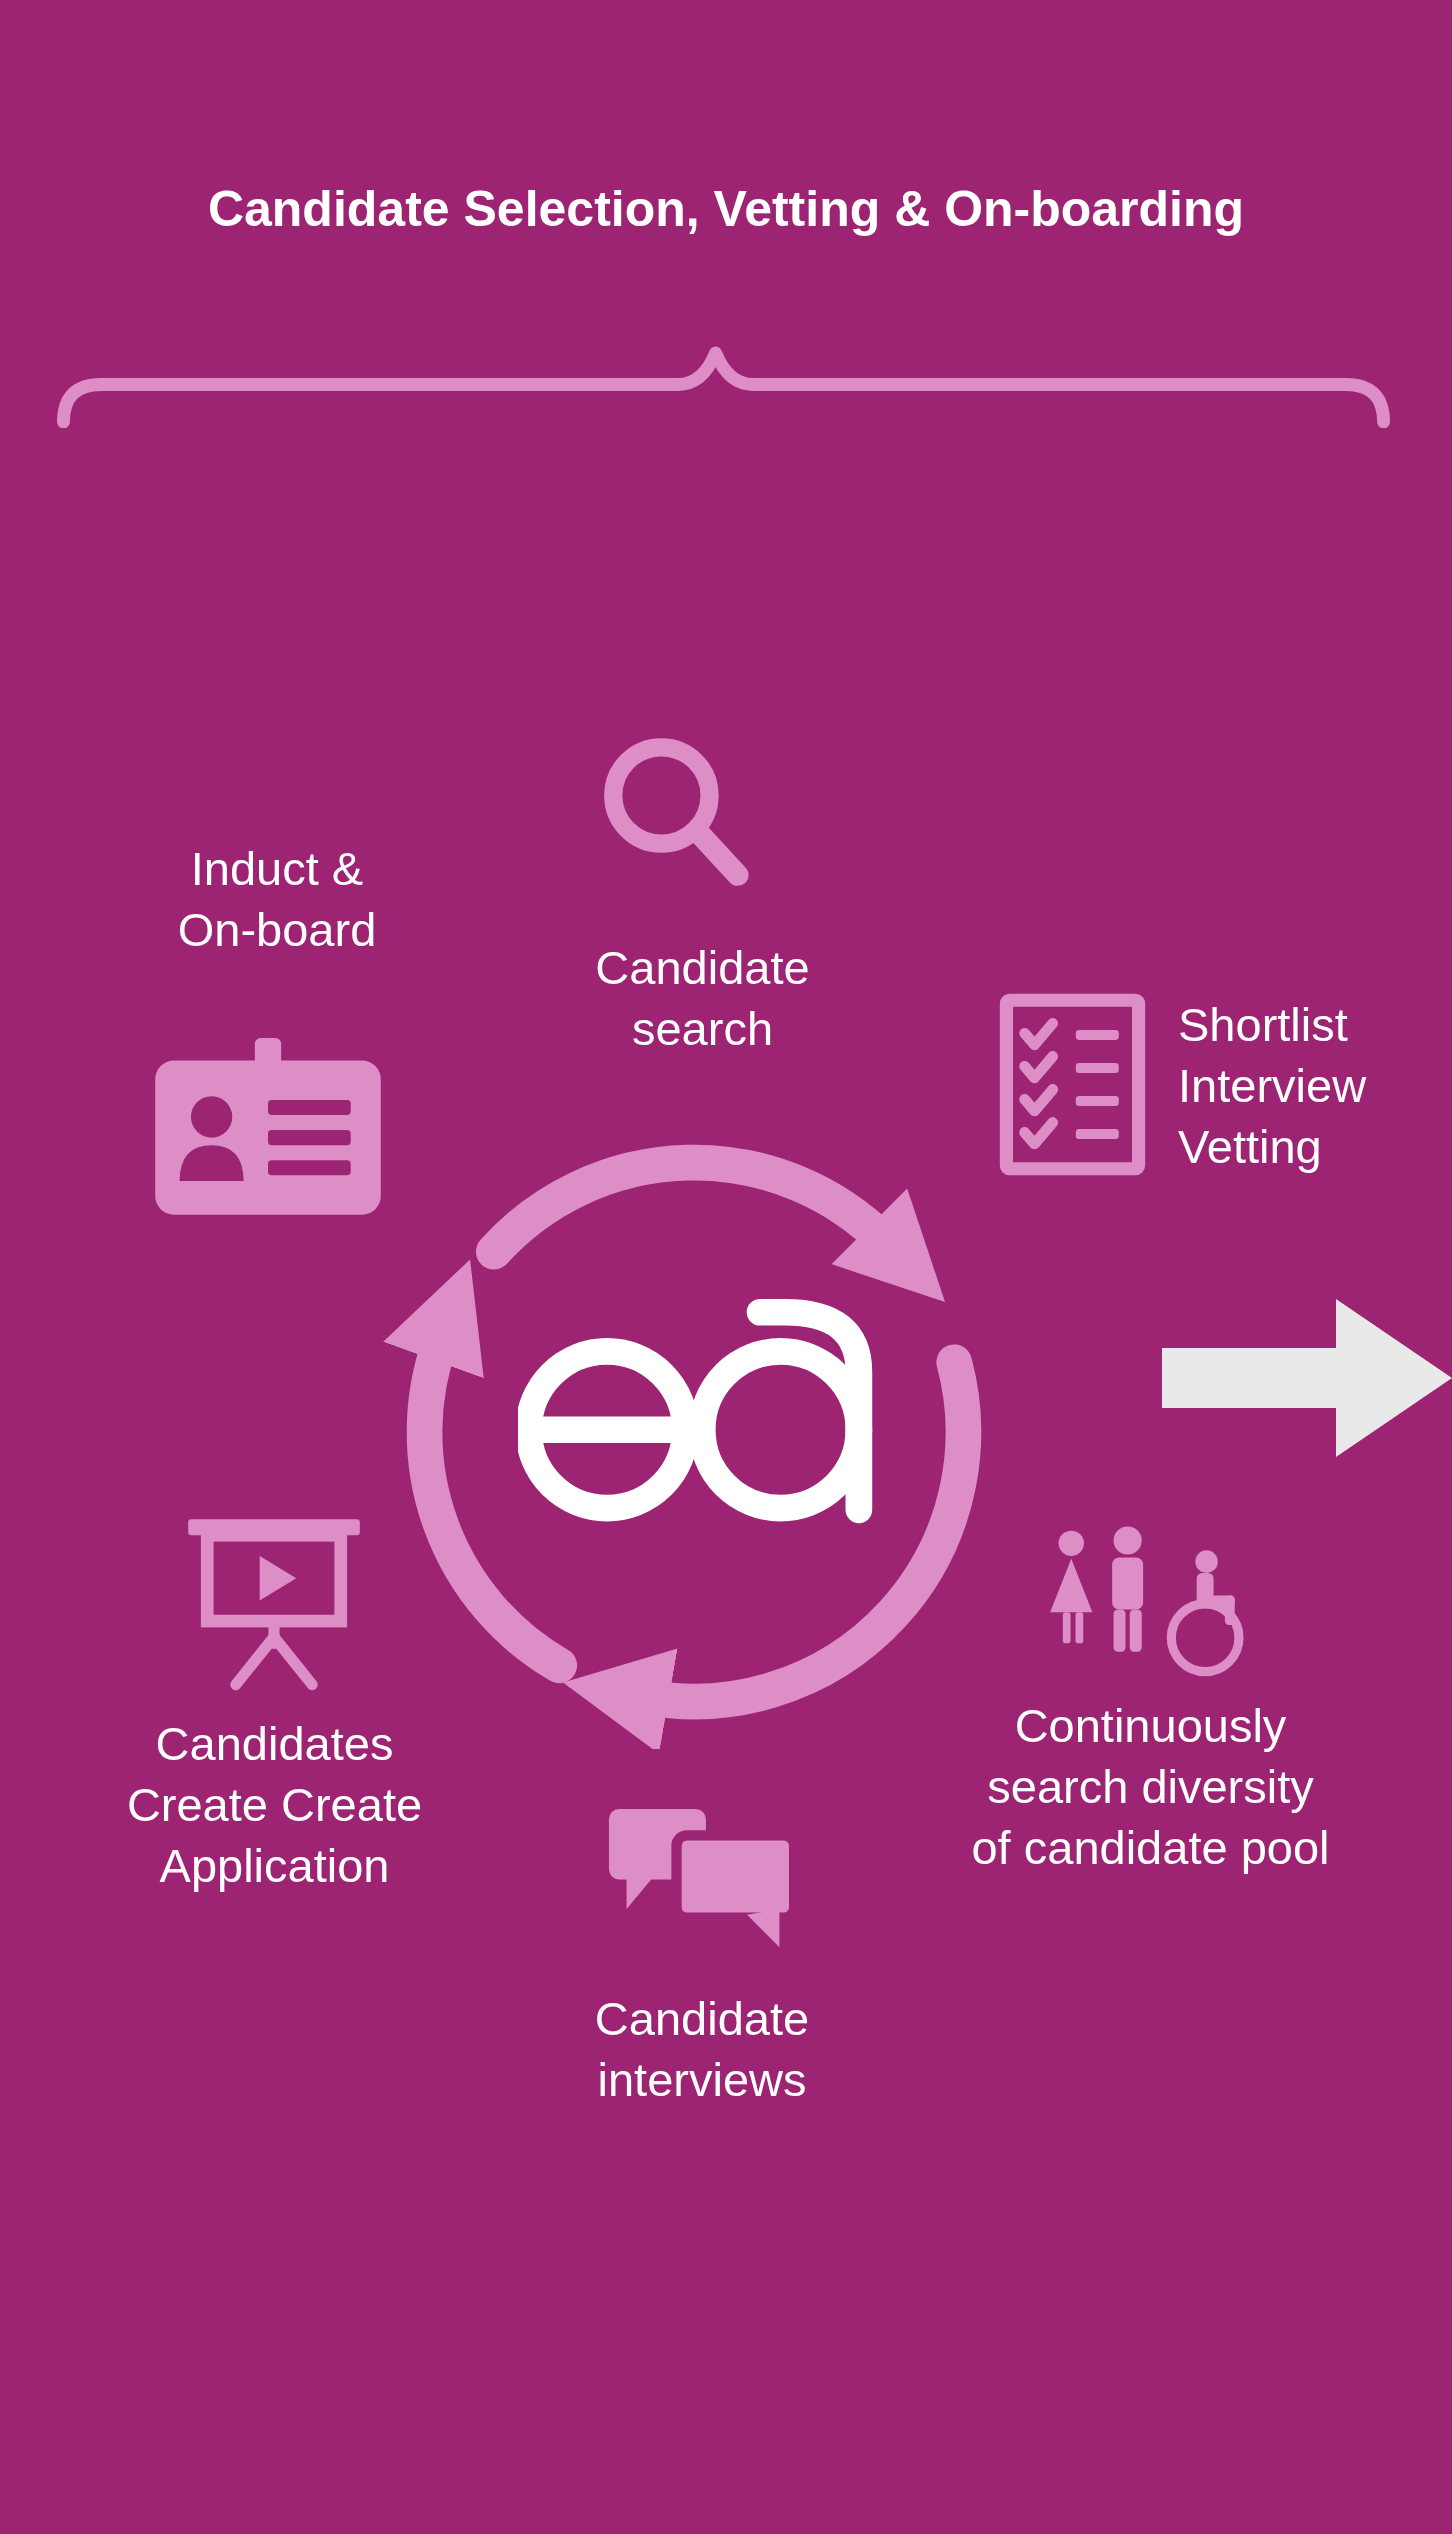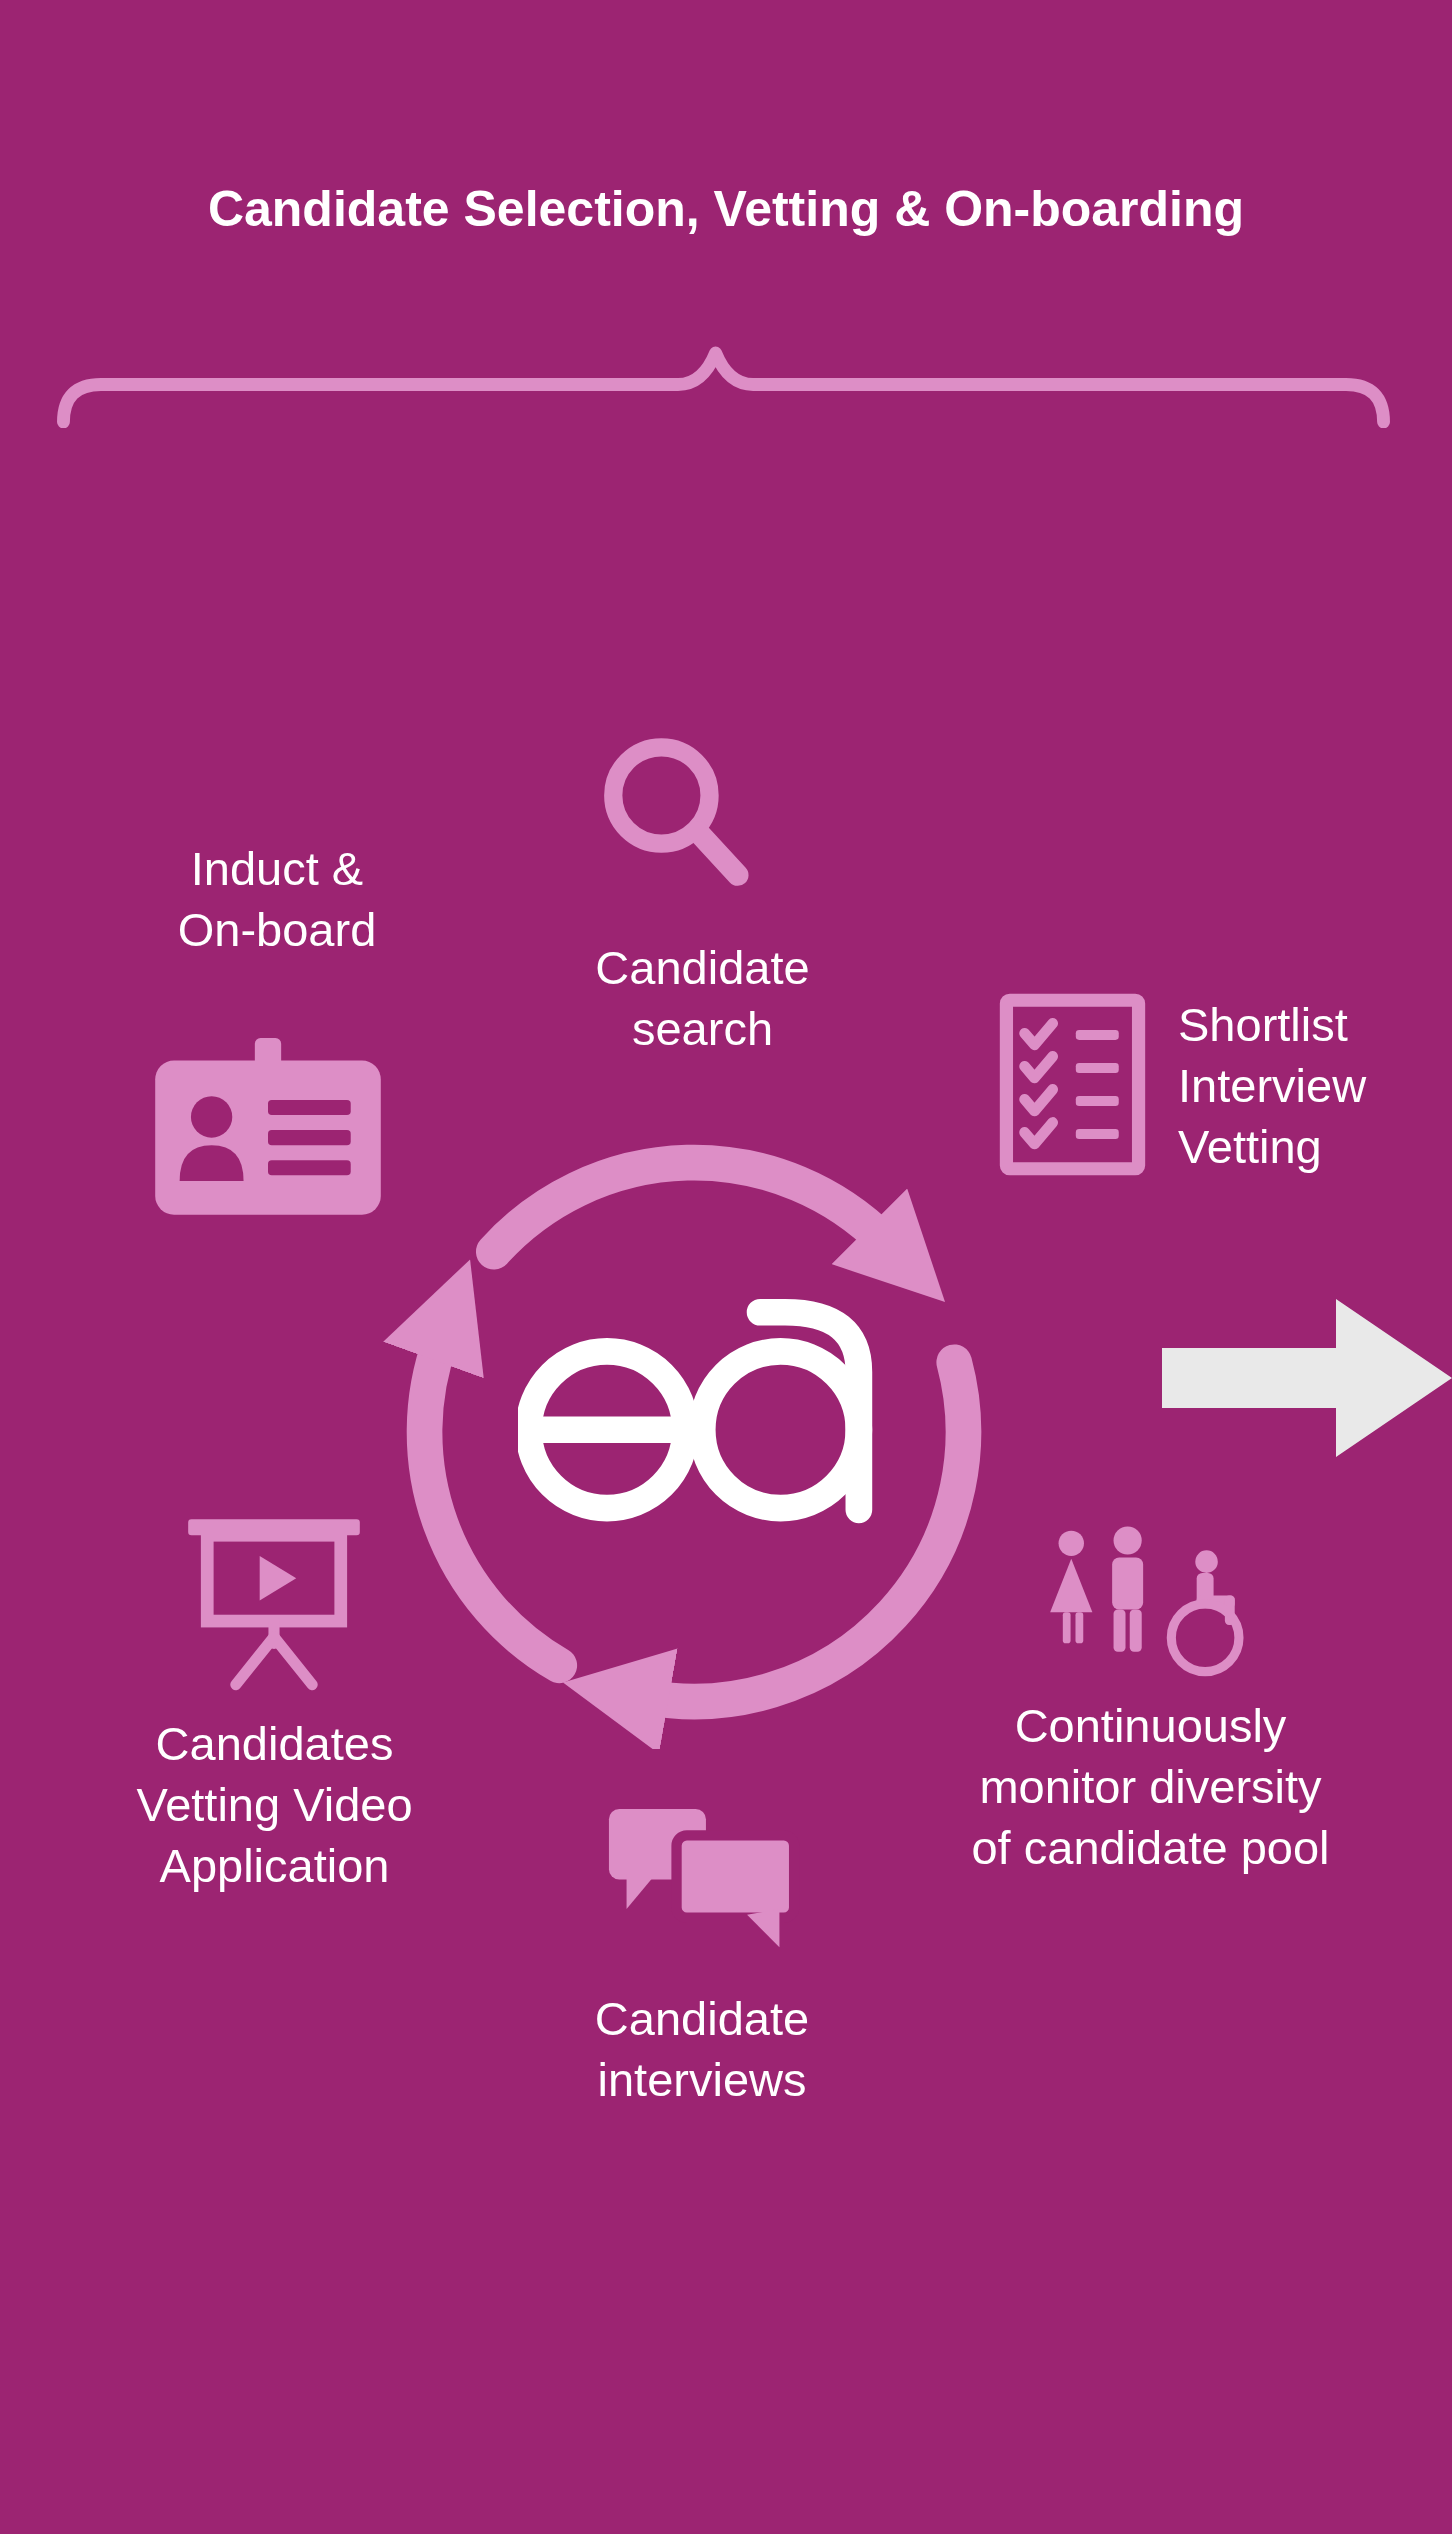--- a/index.html
+++ b/index.html
@@ -120,21 +120,21 @@
   <svg class="abs" style="left:185px;top:1513px;" width="178" height="178" viewBox="0 0 112 112">
     <rect class="fill-accent" x="2" y="4" width="108" height="10" rx="2"></rect>
     <rect class="stroke-accent" stroke-width="8" x="14" y="14" width="84" height="54"></rect>
     <path class="fill-accent" d="M 47 27 L 47 55 L 70 41 Z"></path>
     <line class="stroke-accent" stroke-width="7" stroke-linecap="round" x1="56" y1="68" x2="56" y2="82"></line>
     <line class="stroke-accent" stroke-width="7" stroke-linecap="round" x1="56" y1="78" x2="32" y2="108"></line>
     <line class="stroke-accent" stroke-width="7" stroke-linecap="round" x1="56" y1="78" x2="80" y2="108"></line>
   </svg>
 
   <div class="abs label center" style="left:27px;top:1713px;width:495px;">Candidates
-Vetting Video
+Create Create
 Application</div>
 
   <svg class="abs" style="left:606px;top:1806px;" width="194" height="150" viewBox="0 0 132 102">
     <rect class="fill-accent" x="2" y="2" width="66" height="48" rx="7"></rect>
     <path class="fill-accent" d="M 14 46 L 14 70 L 34 46 Z"></path>
     <rect class="fill-accent stroke-bg" stroke-width="7" x="48" y="20" width="80" height="56" rx="7"></rect>
     <path class="fill-accent" d="M 96 74 L 118 96 L 118 70 Z"></path>
   </svg>
 
   <div class="abs label center" style="left:504px;top:1988px;width:396px;">Candidate
@@ -153,17 +153,17 @@
     <rect class="fill-accent" x="63.5" y="60" width="8.5" height="30" rx="3"></rect>
 
     <circle class="fill-accent" cx="118" cy="26" r="8"></circle>
     <rect class="fill-accent" x="111" y="34" width="12" height="24" rx="4"></rect>
     <rect class="fill-accent" x="111" y="50" width="27" height="9" rx="3"></rect>
     <rect class="fill-accent" x="131" y="50" width="7" height="21" rx="3"></rect>
     <circle class="stroke-accent" stroke-width="6.5" cx="117" cy="80" r="24"></circle>
   </svg>
 
   <div class="abs label center" style="left:893px;top:1695px;width:515px;">Continuously
-monitor diversity
+search diversity
 of candidate pool</div>
 
 </div>
 
 
 </body></html>

